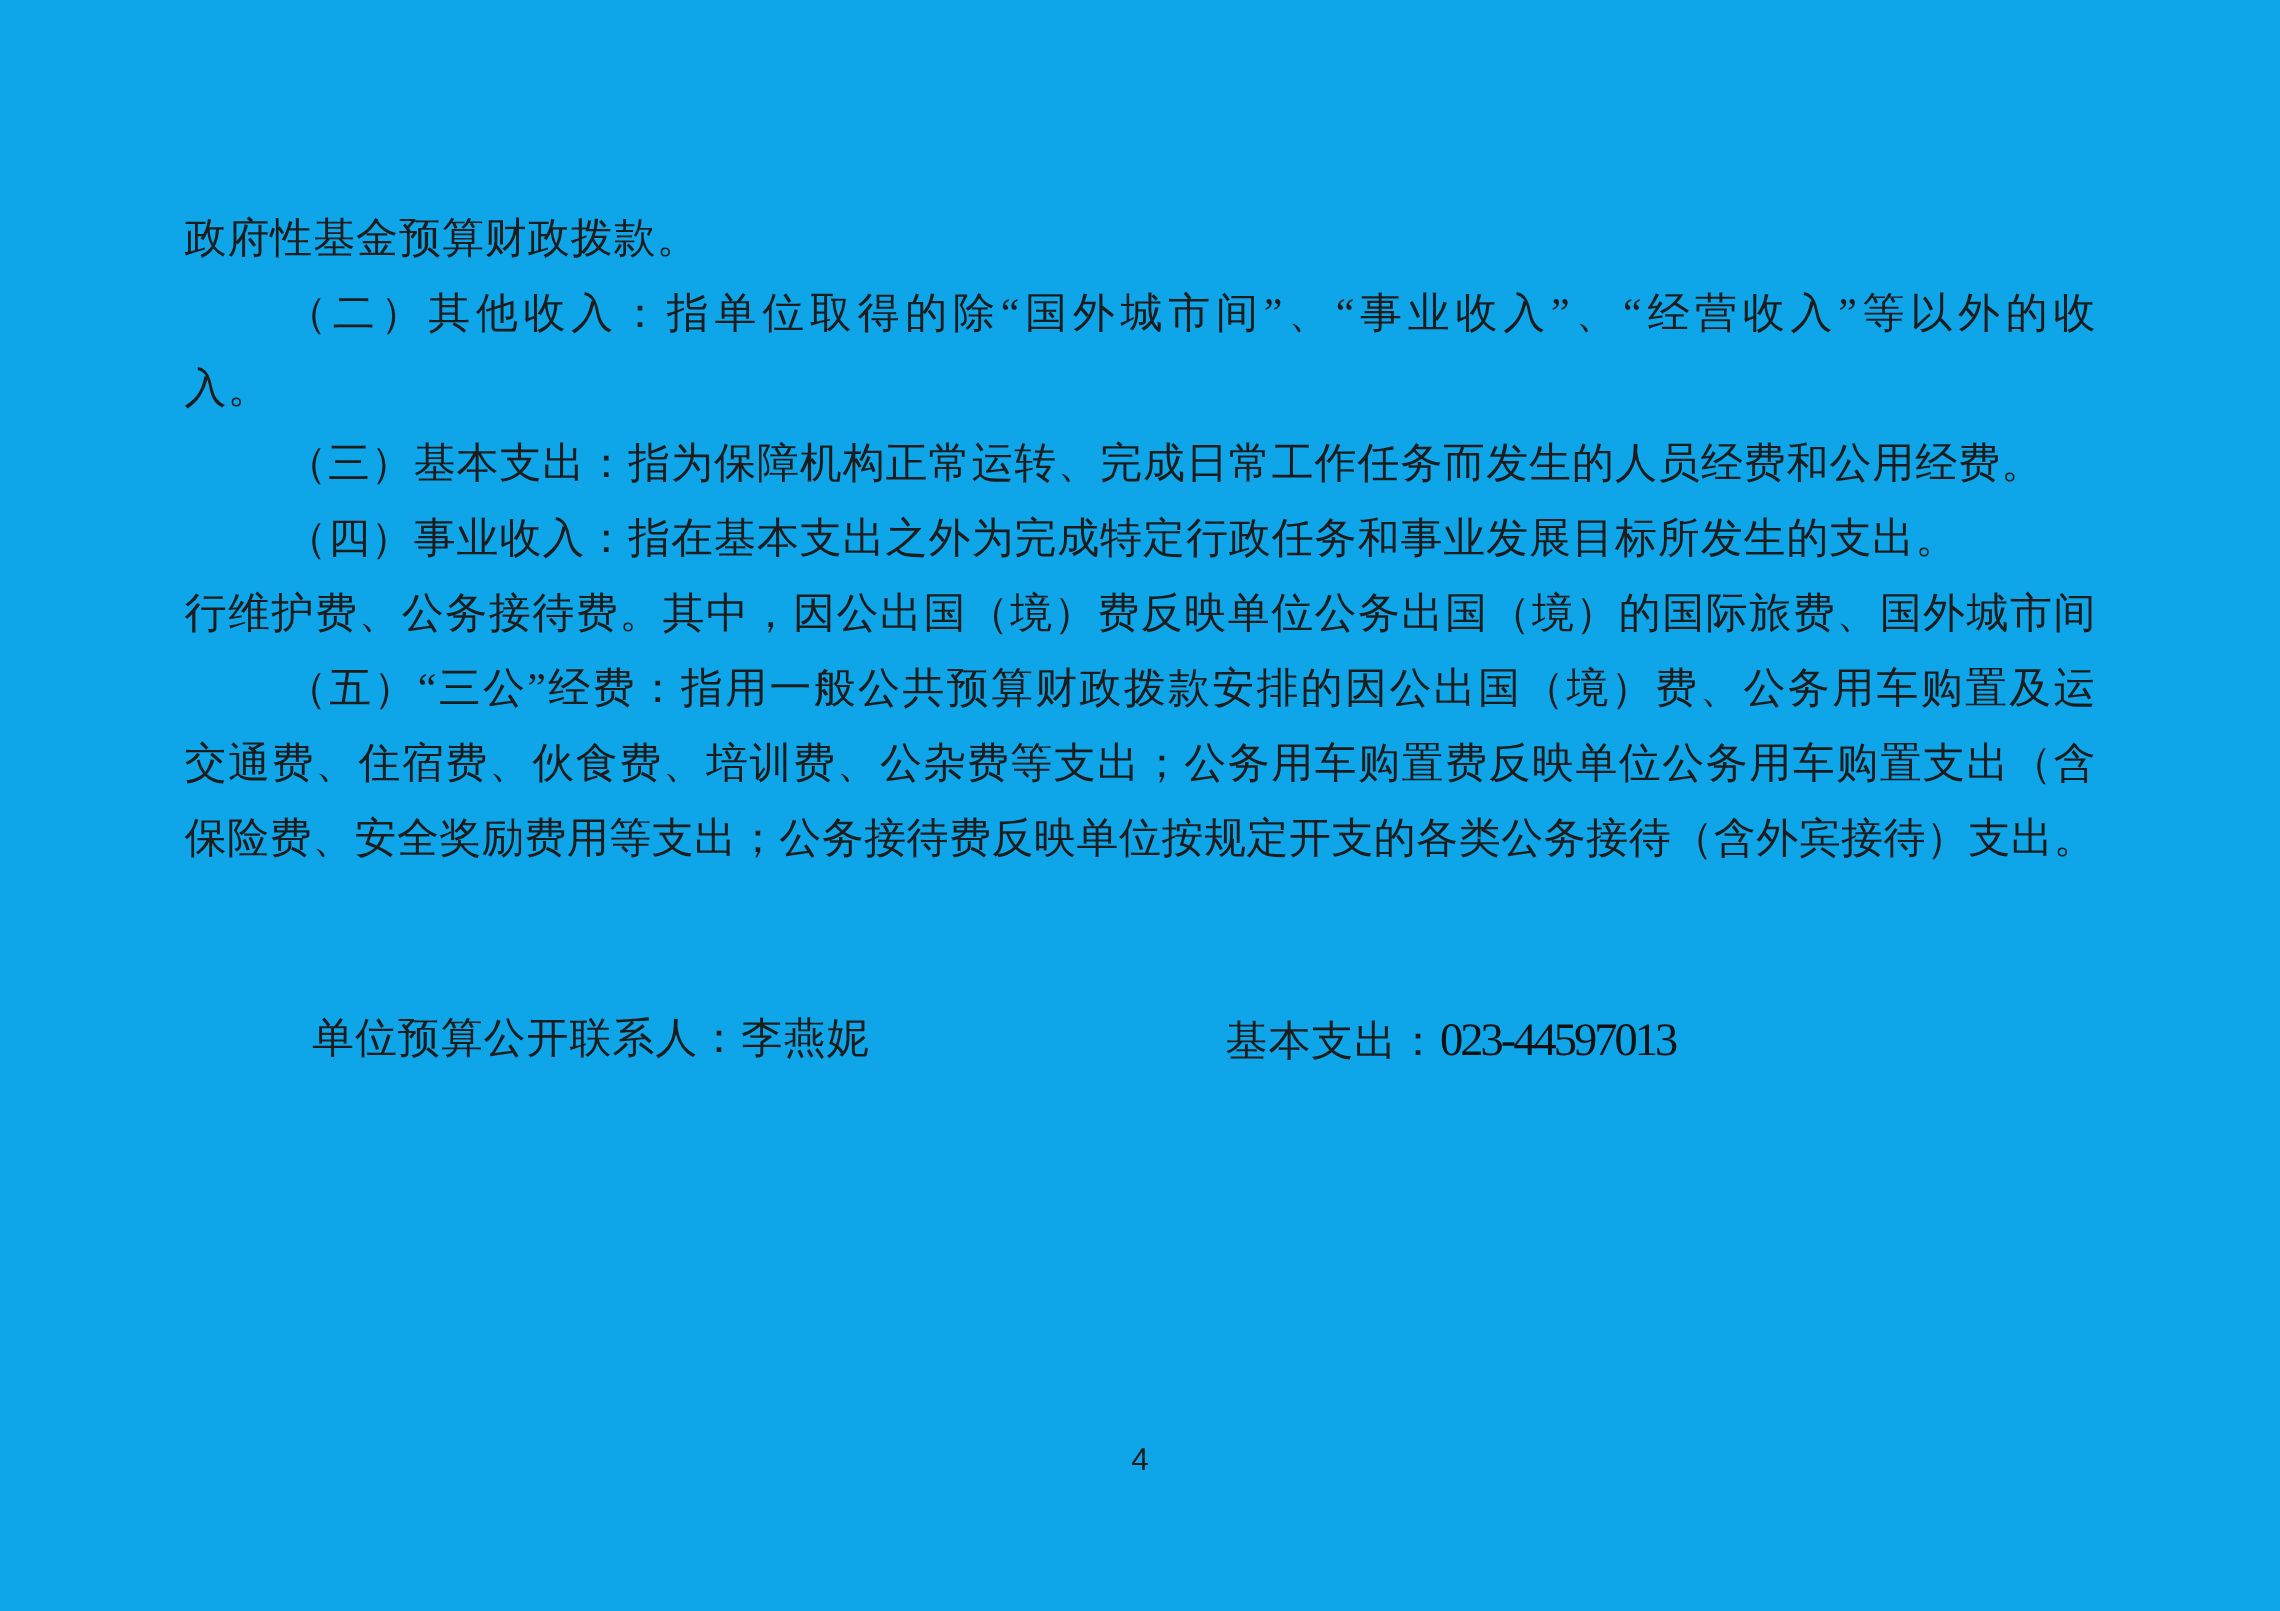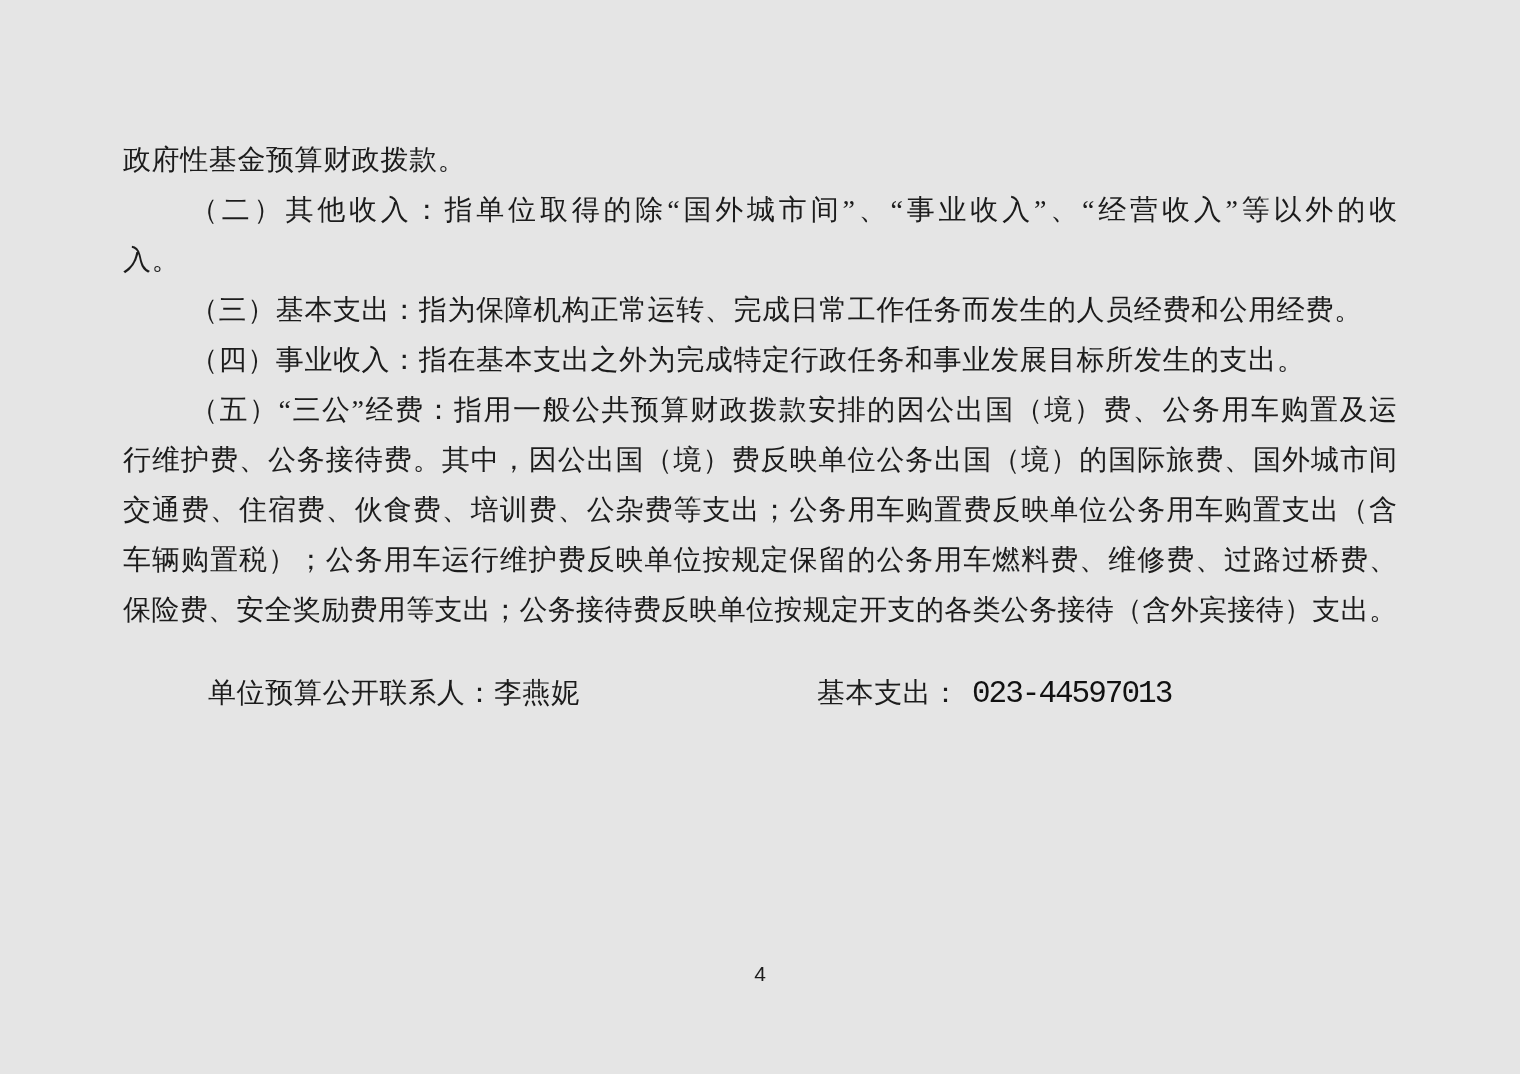--- a/index.html
+++ b/index.html
@@ -7,21 +7,21 @@
     padding: 0;
     width: 1520px;
     height: 1074px;
     background: #ffffff;
   }
   .page {
     position: absolute;
     left: 0; top: 0;
     width: 1520px;
     height: 1074px;
-    background: #e5e5e5;
+    background: #0ea5e9;
     overflow: hidden;
     font-family: "Liberation Serif", "DejaVu Serif", serif;
     color: #1c1c1c;
   }
   .body-text {
     position: absolute;
     left: 123px;
     top: 135px;
     width: 1274px;
   }
@@ -58,25 +58,24 @@
     top: 0;
     white-space: nowrap;
   }
   .contact-method {
     position: absolute;
     left: 702px;
     top: 0;
     white-space: nowrap;
   }
   .phone {
-    font-family: Liberation Mono, monospace;
+    font-family: Liberation Serif, serif;
     font-size: 31px;
     letter-spacing: -2px;
     color: #111111;
-    margin-left: 12px;
   }
   .page-number {
     position: absolute;
     left: 0;
     top: 960px;
     width: 1520px;
     text-align: center;
     font-family: "Liberation Sans", "DejaVu Sans", sans-serif;
     font-size: 21px;
     line-height: 28px;
@@ -87,24 +86,23 @@
 <body>
 
 <div class="page">
 
   <div class="body-text">
     <div class="line">政府性基金预算财政拨款。</div>
     <div class="line indent just">（二）其他收入：指单位取得的除“国外城市间”、“事业收入”、“经营收入”等以外的收</div>
     <div class="line">入。</div>
     <div class="line indent">（三）基本支出：指为保障机构正常运转、完成日常工作任务而发生的人员经费和公用经费。</div>
     <div class="line indent">（四）事业收入：指在基本支出之外为完成特定行政任务和事业发展目标所发生的支出。</div>
+    <div class="line just">行维护费、公务接待费。其中，因公出国（境）费反映单位公务出国（境）的国际旅费、国外城市间</div>
     <div class="line indent just">（五）“三公”经费：指用一般公共预算财政拨款安排的因公出国（境）费、公务用车购置及运</div>
-    <div class="line just">行维护费、公务接待费。其中，因公出国（境）费反映单位公务出国（境）的国际旅费、国外城市间</div>
     <div class="line just">交通费、住宿费、伙食费、培训费、公杂费等支出；公务用车购置费反映单位公务用车购置支出（含</div>
-    <div class="line just">车辆购置税）；公务用车运行维护费反映单位按规定保留的公务用车燃料费、维修费、过路过桥费、</div>
     <div class="line just">保险费、安全奖励费用等支出；公务接待费反映单位按规定开支的各类公务接待（含外宾接待）支出。</div>
   </div>
 
   <div class="contact-row">
     <span class="contact-person">单位预算公开联系人：李燕妮</span>
     <span class="contact-method"><span>基本支出：</span><span class="phone">023-44597013</span></span>
   </div>
 
   <div class="page-number">4</div>
 

